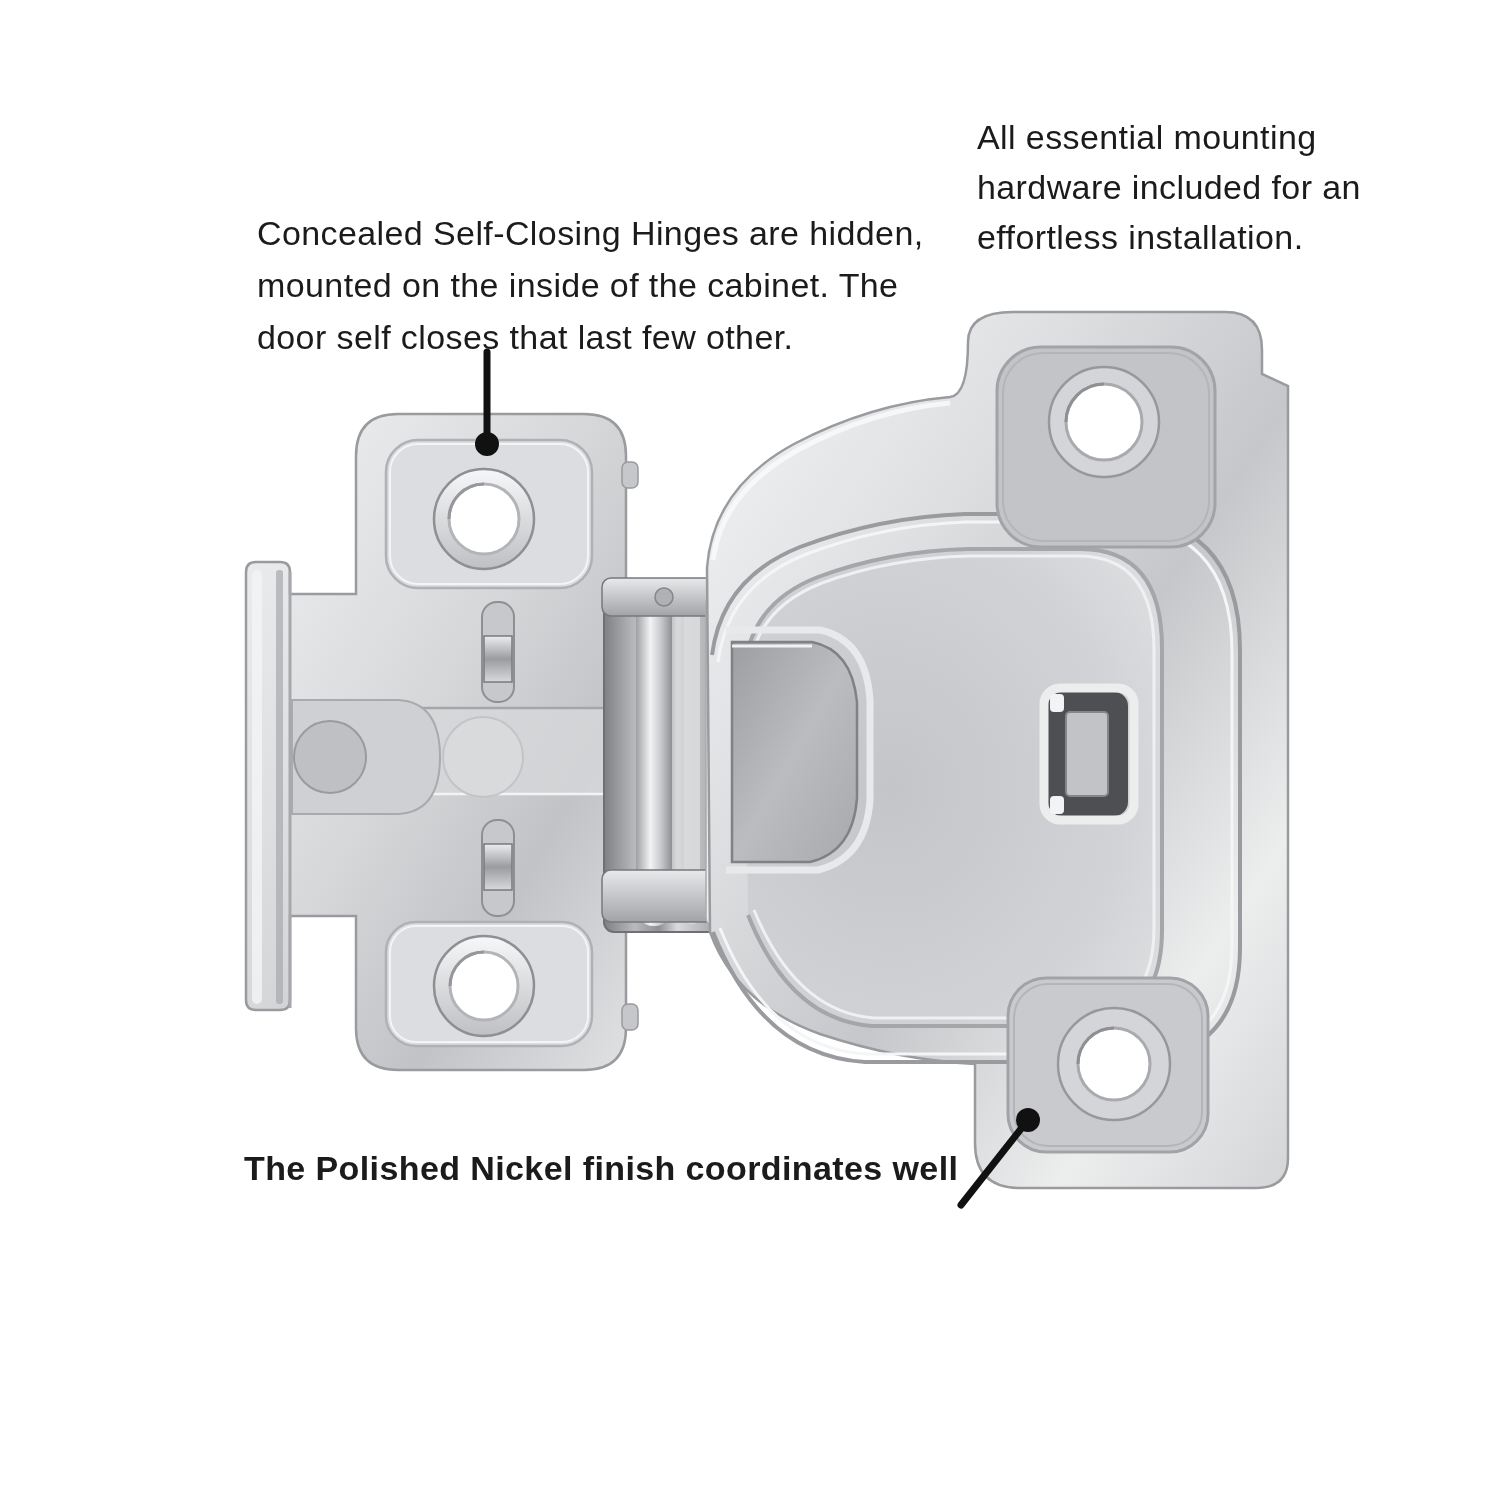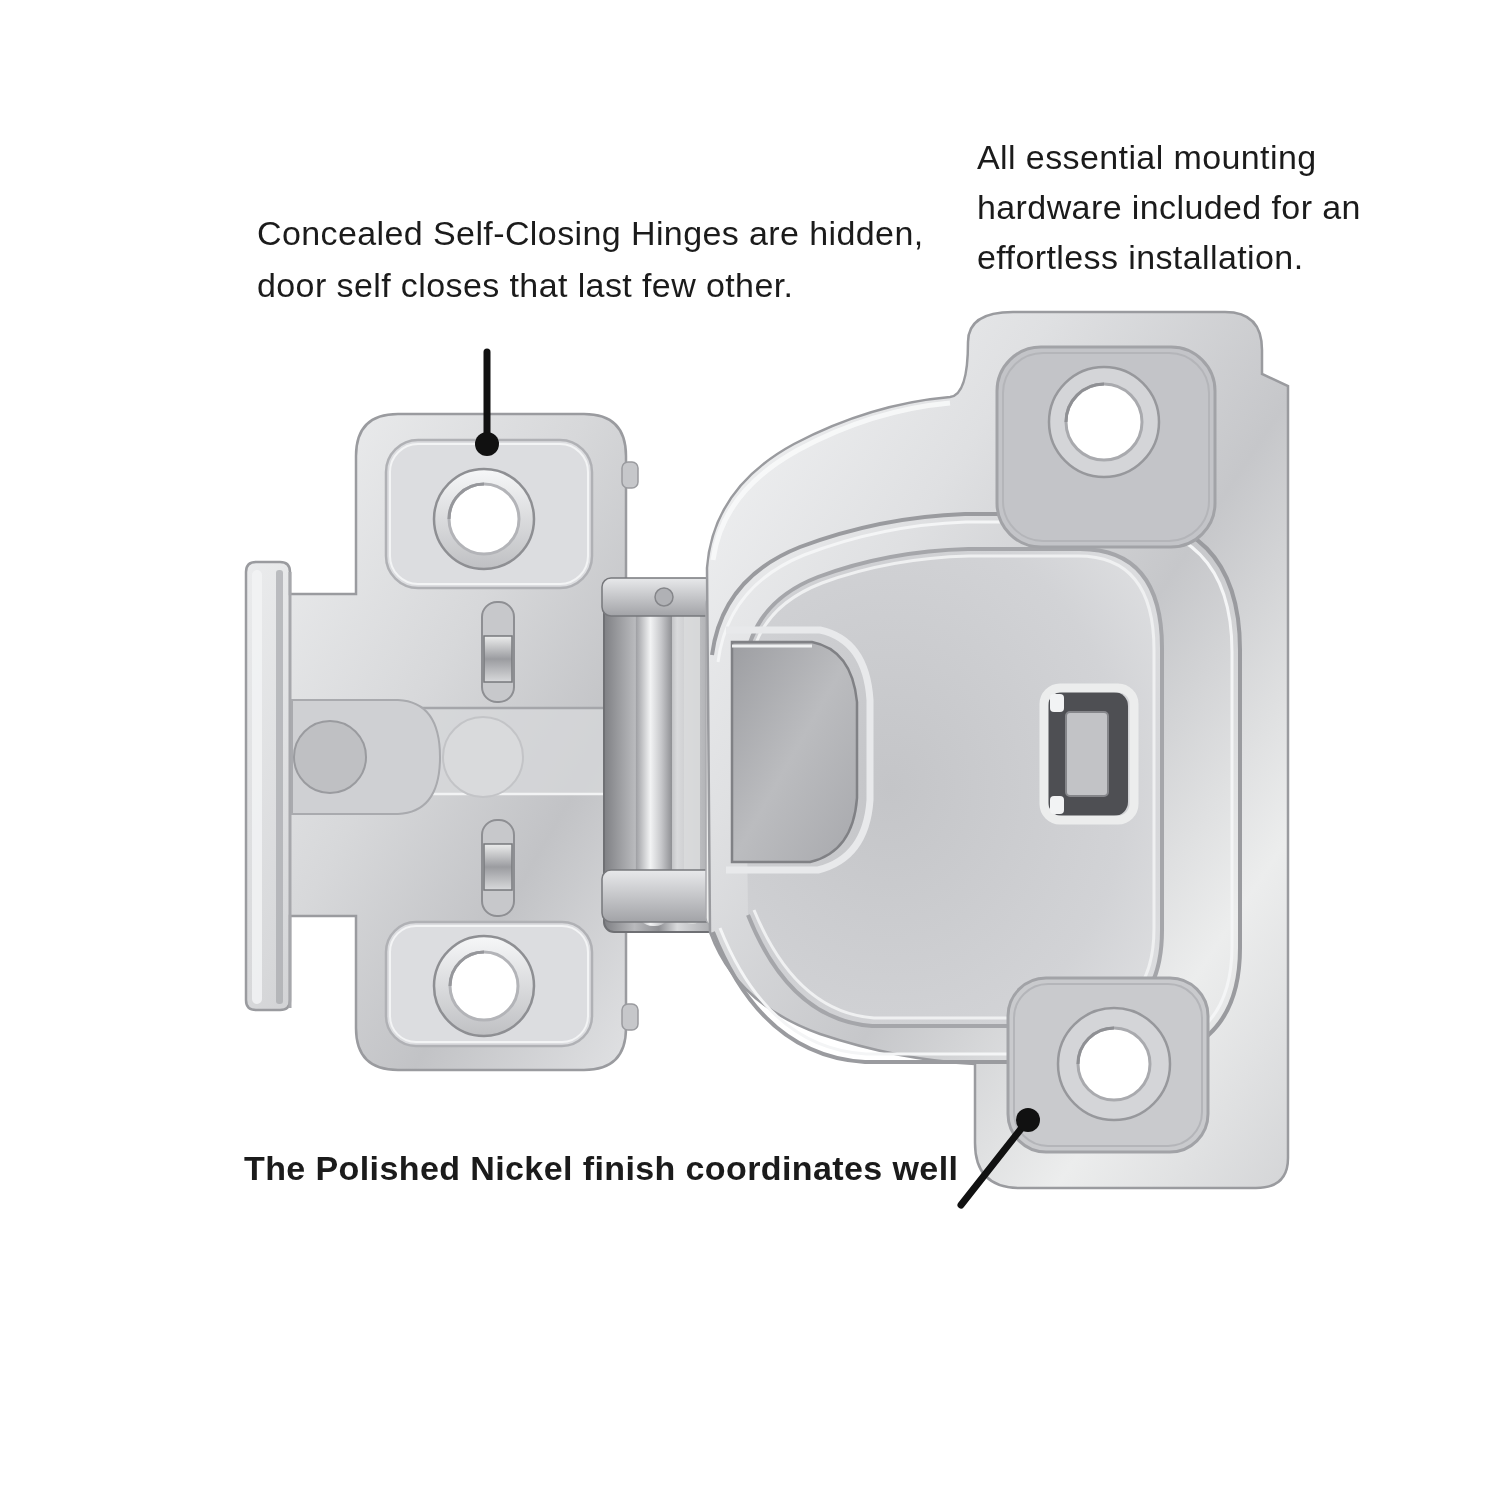--- a/index.html
+++ b/index.html
@@ -3,21 +3,21 @@
 <meta charset="utf-8">
 <style>
   html,body{margin:0;padding:0;background:#ffffff;}
   .canvas{
     position:relative;width:1500px;height:1500px;background:#ffffff;overflow:hidden;
     font-family:"Liberation Sans",sans-serif;
   }
   .note{position:absolute;color:#1b1b1b;font-size:34px;font-weight:400;letter-spacing:0.4px;}
   .note .line{display:block;white-space:nowrap;}
   #note-concealed{left:257px;top:207px;line-height:52px;}
-  #note-hardware{left:977px;top:112px;line-height:50px;margin-top:20px;}
+  #note-hardware{left:977px;top:112px;line-height:50px;}
   #note-nickel{left:244px;top:1142px;line-height:52px;font-weight:bold;}
   svg{position:absolute;left:0;top:0;}
 </style>
 </head>
 <body>
 
 <div class="canvas">
 
   <svg width="1500" height="1500" viewBox="0 0 1500 1500" aria-hidden="true">
     <defs>
@@ -185,20 +185,21 @@
       <circle cx="487" cy="444" r="12" fill="#111111"></circle>
     </g>
     <g>
       <line x1="961" y1="1205" x2="1024" y2="1125" stroke="#111111" stroke-width="7" stroke-linecap="round"></line>
       <circle cx="1028" cy="1120" r="12" fill="#111111"></circle>
     </g>
   </svg>
 
   <div class="note" id="note-concealed">
     <span class="line">Concealed Self-Closing Hinges are hidden,</span>
+    <span class="line">mounted on the inside of the cabinet. The</span>
     <span class="line">door self closes that last few other.</span>
   </div>
 
   <div class="note" id="note-hardware">
     <span class="line">All essential mounting</span>
     <span class="line">hardware included for an</span>
     <span class="line">effortless installation.</span>
   </div>
 
   <div class="note" id="note-nickel">

